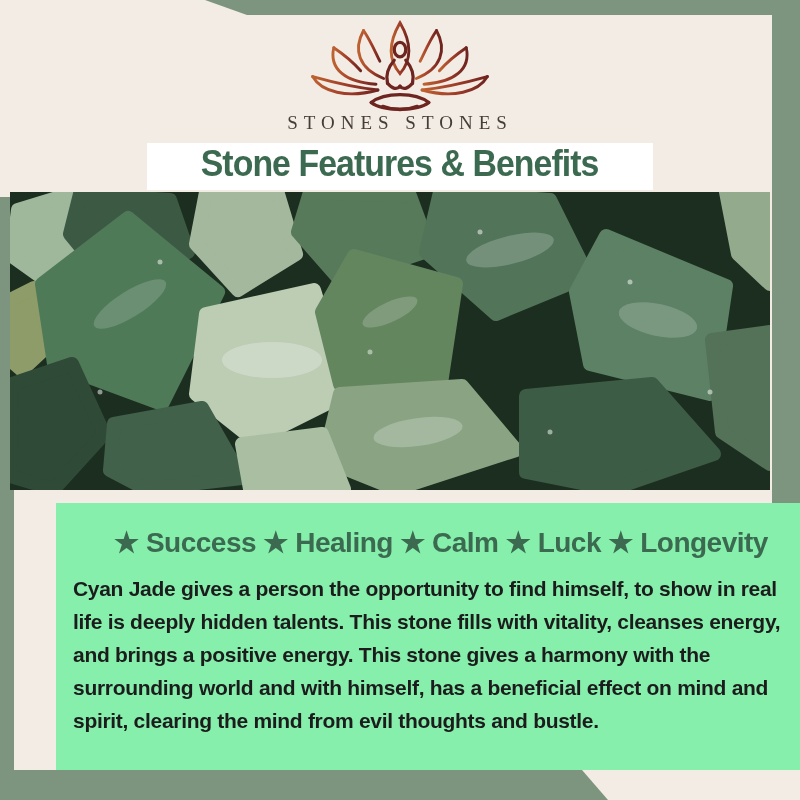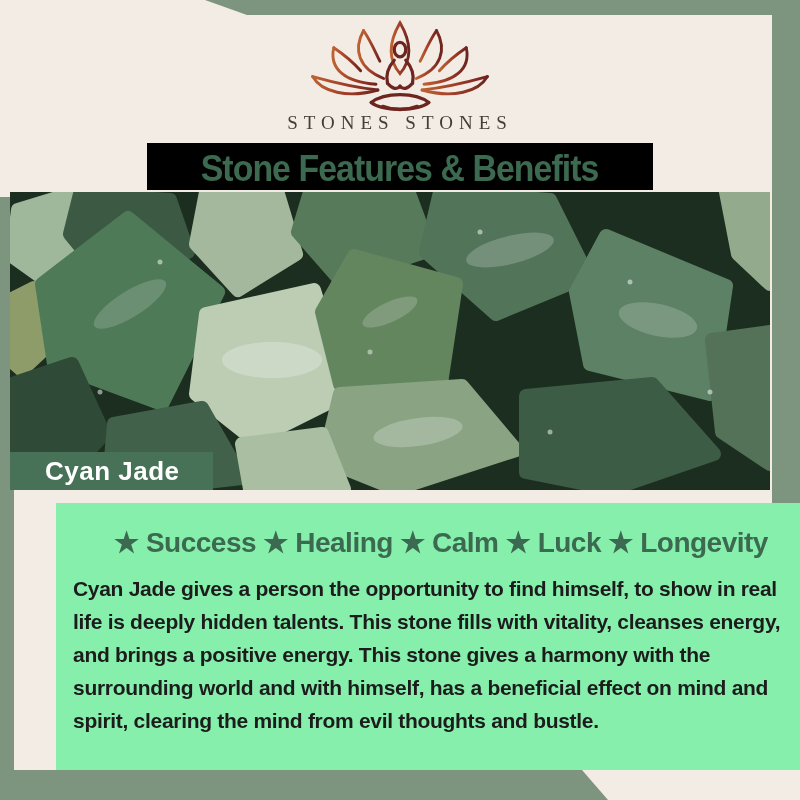--- a/index.html
+++ b/index.html
@@ -20,22 +20,22 @@
   #bottom-band{left:0;top:770px;width:608px;height:30px;
     clip-path:polygon(0 0,582px 0,608px 30px,0 30px);}
 
   
   #logo{left:300px;top:18px;width:200px;height:96px;}
   #brand{left:0;top:112px;width:800px;text-align:center;
     font-family:"Liberation Serif", serif;font-size:19px;
     letter-spacing:6px;color:#463d37;}
 
   
-  #banner{left:147px;top:143px;width:506px;height:47px;background:#000000;
-    display:flex;align-items:flex-end;justify-content:center;}
+  #banner{left:147px;top:143px;width:506px;height:47px;background:#ffffff;
+    display:flex;align-items:flex-start;justify-content:center;}
   #banner-title{font-size:36px;font-weight:bold;color:#3c6a50;
     letter-spacing:-1px;transform:scaleX(.94);white-space:nowrap;}
 
   
   #photo{left:10px;top:192px;width:760px;height:298px;overflow:hidden;background:#203325;}
   #stone-label{position:absolute;left:0;top:260px;width:203px;height:38px;
     background:#487257;color:#ffffff;font-size:26px;font-weight:bold;
     display:flex;align-items:center;padding-left:35px;box-sizing:border-box;
     letter-spacing:.5px;}
 
@@ -131,19 +131,18 @@
       <circle cx="150" cy="70" r="2.5" opacity=".5"></circle>
         <circle cx="470" cy="40" r="2.5" opacity=".5"></circle>
       <circle cx="620" cy="90" r="2.5" opacity=".5"></circle>
         <circle cx="540" cy="240" r="2.5" opacity=".5"></circle>
       <circle cx="90" cy="200" r="2.5" opacity=".5"></circle>
         <circle cx="700" cy="200" r="2.5" opacity=".5"></circle>
       <circle cx="360" cy="160" r="2.5" opacity=".45"></circle>
         <circle cx="250," :="" cy="60" r="0" opacity="0"></circle>
     </g>
   </svg>
-  <div id="stone-label">Cyan Jade</div>
 </div>
 
 <div class="abs" id="panel">
   <div id="benefits-line">★ Success ★ Healing ★ Calm ★ Luck ★ Longevity</div>
   <div id="description">Cyan Jade gives a person the opportunity to find himself, to show in real life is deeply hidden talents. This stone fills with vitality, cleanses energy, and brings a positive energy. This stone gives a harmony with the surrounding world and with himself, has a beneficial effect on mind and spirit, clearing the mind from evil thoughts and bustle.</div>
 </div>
 
 </body></html>

